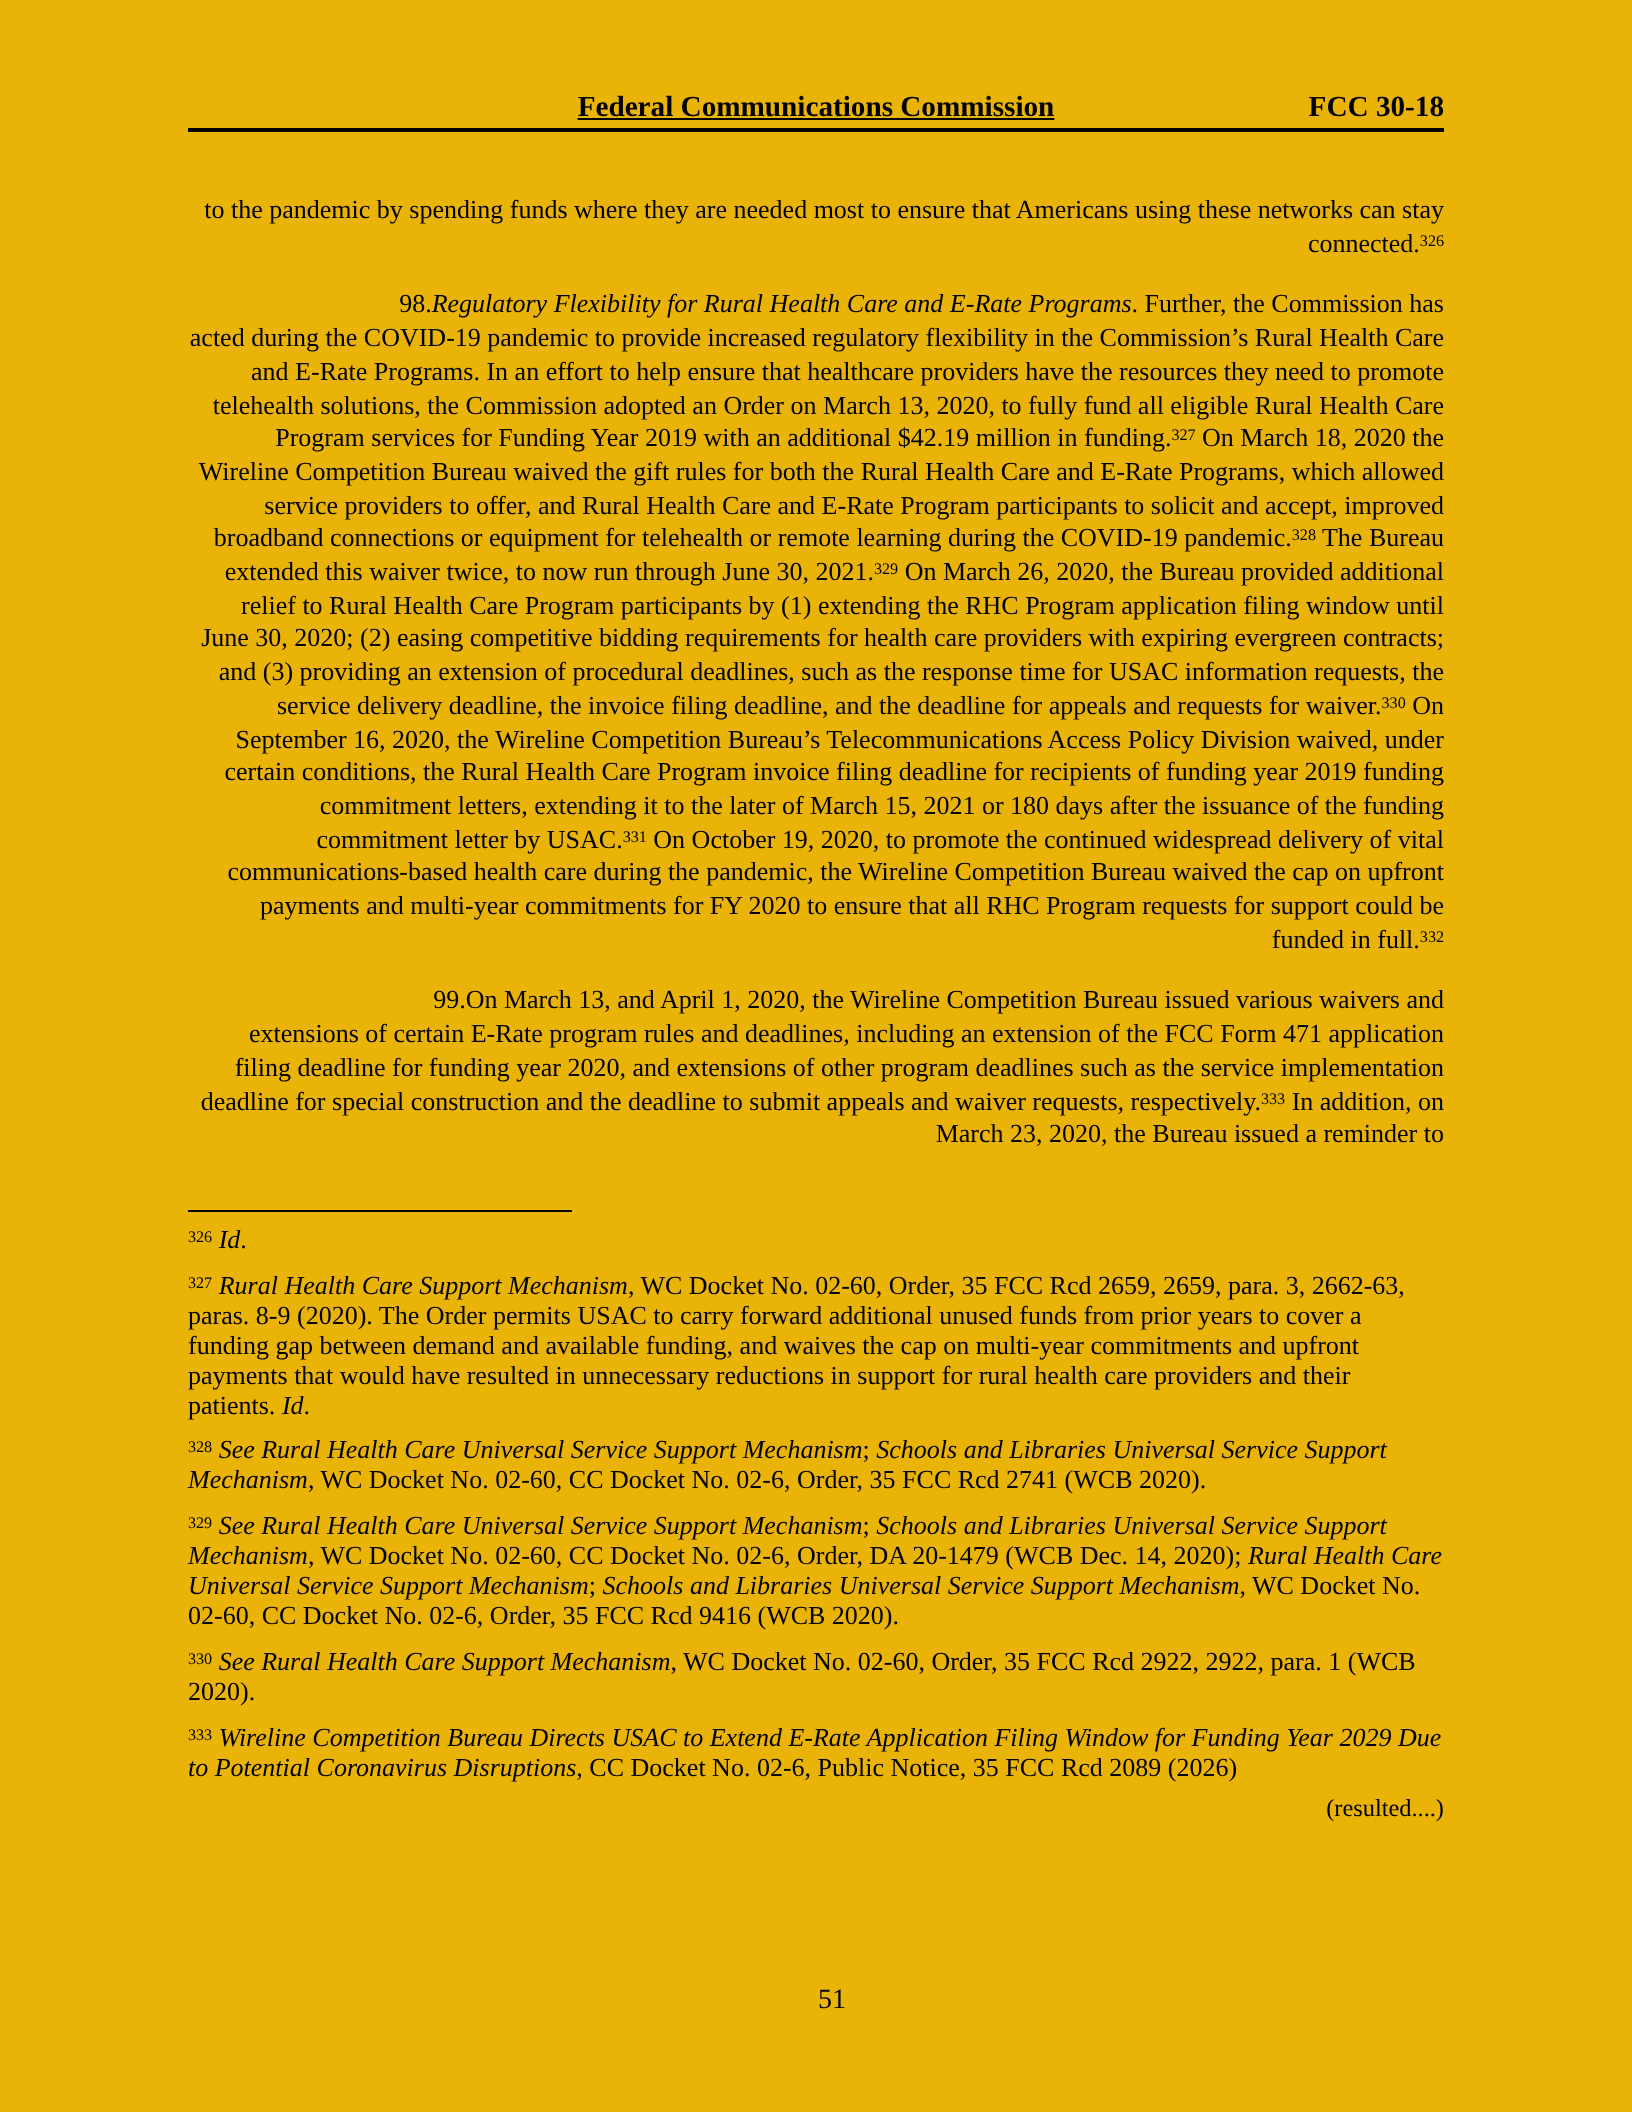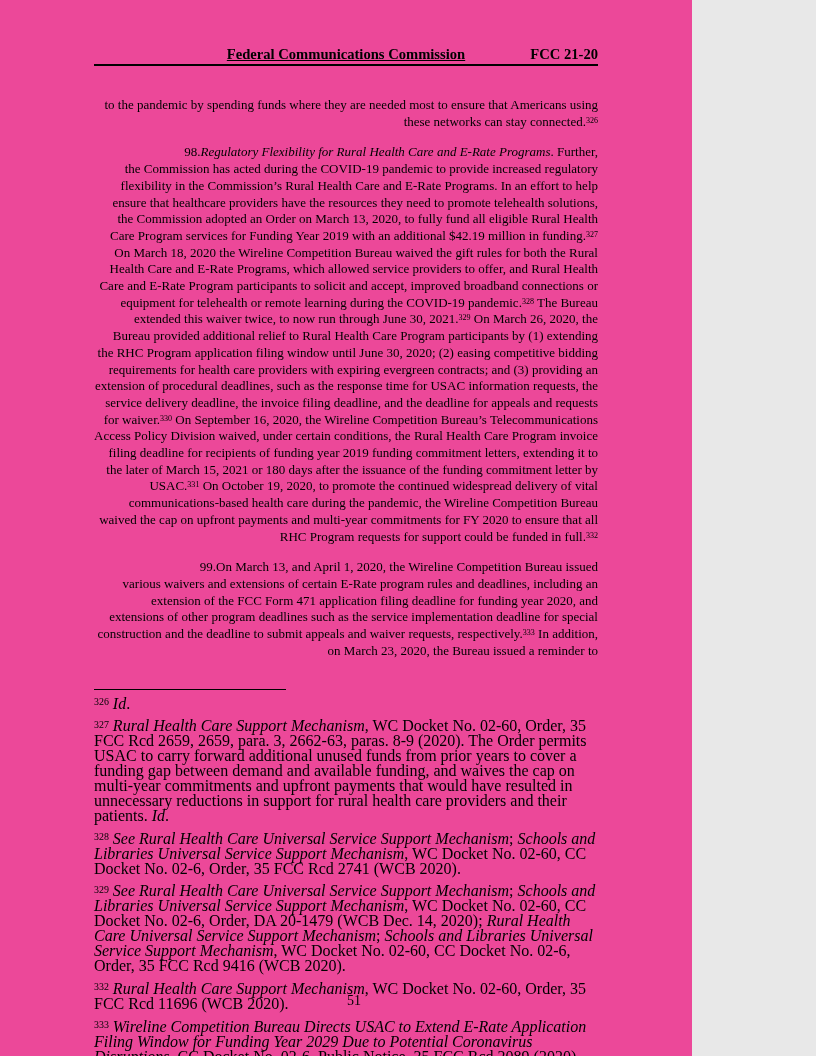--- a/index.html
+++ b/index.html
@@ -1,18 +1,18 @@
 <!DOCTYPE html>
 <html><head>
 <meta charset="utf-8">
 <style>
   html, body { margin: 0; padding: 0; background: #e8e8e8; }
   .page {
-    width: 692px; height: 1056px;
-    background: #ec4899;
+    width: 816px; height: 1056px;
+    background: #eab308;
     position: relative;
     box-sizing: border-box;
     padding: 0 94px;
     font-family: "Liberation Serif", "DejaVu Serif", serif;
     color: #000;
     overflow: hidden;
   }
   .header {
     position: relative;
     margin-top: 47px;
@@ -46,21 +46,21 @@
     top: -0.38em;
     vertical-align: baseline;
   }
   .fn-sep {
     width: 192px;
     border-top: 1.5px solid #000;
     margin: 29px 0 7px 0;
     height: 0;
   }
   .footnote {
-    font-size: 16px;
+    font-size: 13px;
     line-height: 14.9px;
     margin: 0 0 8px 0;
     text-align: left;
   }
   .continued {
     font-size: 12.2px;
     line-height: 14.9px;
     text-align: right;
     margin-top: -2px;
   }
@@ -72,32 +72,32 @@
     font-size: 14px;
   }
 </style>
 </head>
 <body>
 
 <div class="page">
 
   <div class="header">
     <div class="header-center">Federal Communications Commission</div>
-    <div class="header-right">FCC 21-20</div>
+    <div class="header-right">FCC 30-18</div>
   </div>
 
   <p class="para"><span>to the pandemic by spending funds where they are needed most to ensure that Americans using these networks can stay connected.</span><sup>326</sup></p>
   <p class="para indented"><span class="pnum">98.</span><i>Regulatory Flexibility for Rural Health Care and E-Rate Programs</i><span>.  Further, the Commission has acted during the COVID-19 pandemic to provide increased regulatory flexibility in the Commission’s Rural Health Care and E-Rate Programs.  In an effort to help ensure that healthcare providers have the resources they need to promote telehealth solutions, the Commission adopted an Order on March 13, 2020, to fully fund all eligible Rural Health Care Program services for Funding Year 2019 with an additional $42.19 million in funding.</span><sup>327</sup><span>  On March 18, 2020 the Wireline Competition Bureau waived the gift rules for both the Rural Health Care and E-Rate Programs, which allowed service providers to offer, and Rural Health Care and E-Rate Program participants to solicit and accept, improved broadband connections or equipment for telehealth or remote learning during the COVID-19 pandemic.</span><sup>328</sup><span>  The Bureau extended this waiver twice, to now run through June 30, 2021.</span><sup>329</sup><span>  On March 26, 2020, the Bureau provided additional relief to Rural Health Care Program participants by (1) extending the RHC Program application filing window until June 30, 2020; (2) easing competitive bidding requirements for health care providers with expiring evergreen contracts; and (3) providing an extension of procedural deadlines, such as the response time for USAC information requests, the service delivery deadline, the invoice filing deadline, and the deadline for appeals and requests for waiver.</span><sup>330</sup><span>  On September 16, 2020, the Wireline Competition Bureau’s Telecommunications Access Policy Division waived, under certain conditions, the Rural Health Care Program invoice filing deadline for recipients of funding year 2019 funding commitment letters, extending it to the later of March 15, 2021 or 180 days after the issuance of the funding commitment letter by USAC.</span><sup>331</sup><span>  On October 19, 2020, to promote the continued widespread delivery of vital communications-based health care during the pandemic, the Wireline Competition Bureau waived the cap on upfront payments and multi-year commitments for FY 2020 to ensure that all RHC Program requests for support could be funded in full.</span><sup>332</sup></p>
   <p class="para indented"><span class="pnum">99.</span><span>On March 13, and April 1, 2020, the Wireline Competition Bureau issued various waivers and extensions of certain E-Rate program rules and deadlines, including an extension of the FCC Form 471 application filing deadline for funding year 2020, and extensions of other program deadlines such as the service implementation deadline for special construction and the deadline to submit appeals and waiver requests, respectively.</span><sup>333</sup><span>  In addition, on March 23, 2020, the Bureau issued a reminder to</span></p>
 
   <div class="fn-sep"></div>
 
   <div class="footnote"><sup>326</sup><span> </span><i>Id</i><span>.</span></div>
   <div class="footnote"><sup>327</sup><span> </span><i>Rural Health Care Support Mechanism</i><span>, WC Docket No. 02-60, Order, 35 FCC Rcd 2659, 2659, para. 3, 2662-63, paras. 8-9 (2020).  The Order permits USAC to carry forward additional unused funds from prior years to cover a funding gap between demand and available funding, and waives the cap on multi-year commitments and upfront payments that would have resulted in unnecessary reductions in support for rural health care providers and their patients.  </span><i>Id</i><span>.</span></div>
   <div class="footnote"><sup>328</sup><span> </span><i>See Rural Health Care Universal Service Support Mechanism</i><span>; </span><i>Schools and Libraries Universal Service Support Mechanism</i><span>, WC Docket No. 02-60, CC Docket No. 02-6, Order, 35 FCC Rcd 2741 (WCB 2020).</span></div>
   <div class="footnote"><sup>329</sup><span> </span><i>See Rural Health Care Universal Service Support Mechanism</i><span>; </span><i>Schools and Libraries Universal Service Support Mechanism</i><span>, WC Docket No. 02-60, CC Docket No. 02-6, Order, DA 20-1479 (WCB Dec. 14, 2020); </span><i>Rural Health Care Universal Service Support Mechanism</i><span>; </span><i>Schools and Libraries Universal Service Support Mechanism</i><span>, WC Docket No. 02-60, CC Docket No. 02-6, Order, 35 FCC Rcd 9416 (WCB 2020).</span></div>
-  <div class="footnote"><sup>332</sup><span> </span><i>Rural Health Care Support Mechanism</i><span>, WC Docket No. 02-60, Order, 35 FCC Rcd 11696 (WCB 2020).</span></div>
-  <div class="footnote"><sup>333</sup><span> </span><i>Wireline Competition Bureau Directs USAC to Extend E-Rate Application Filing Window for Funding Year 2029 Due to Potential Coronavirus Disruptions</i><span>, CC Docket No. 02-6, Public Notice, 35 FCC Rcd 2089 (2020)</span></div>
+  <div class="footnote"><sup>330</sup><span> </span><i>See Rural Health Care Support Mechanism</i><span>, WC Docket No. 02-60, Order, 35 FCC Rcd 2922, 2922, para. 1 (WCB 2020).</span></div>
+  <div class="footnote"><sup>333</sup><span> </span><i>Wireline Competition Bureau Directs USAC to Extend E-Rate Application Filing Window for Funding Year 2029 Due to Potential Coronavirus Disruptions</i><span>, CC Docket No. 02-6, Public Notice, 35 FCC Rcd 2089 (2026)</span></div>
 
   <div class="continued">(resulted....)</div>
 
   <div class="page-num">51</div>
 </div>
 
 </body></html>

